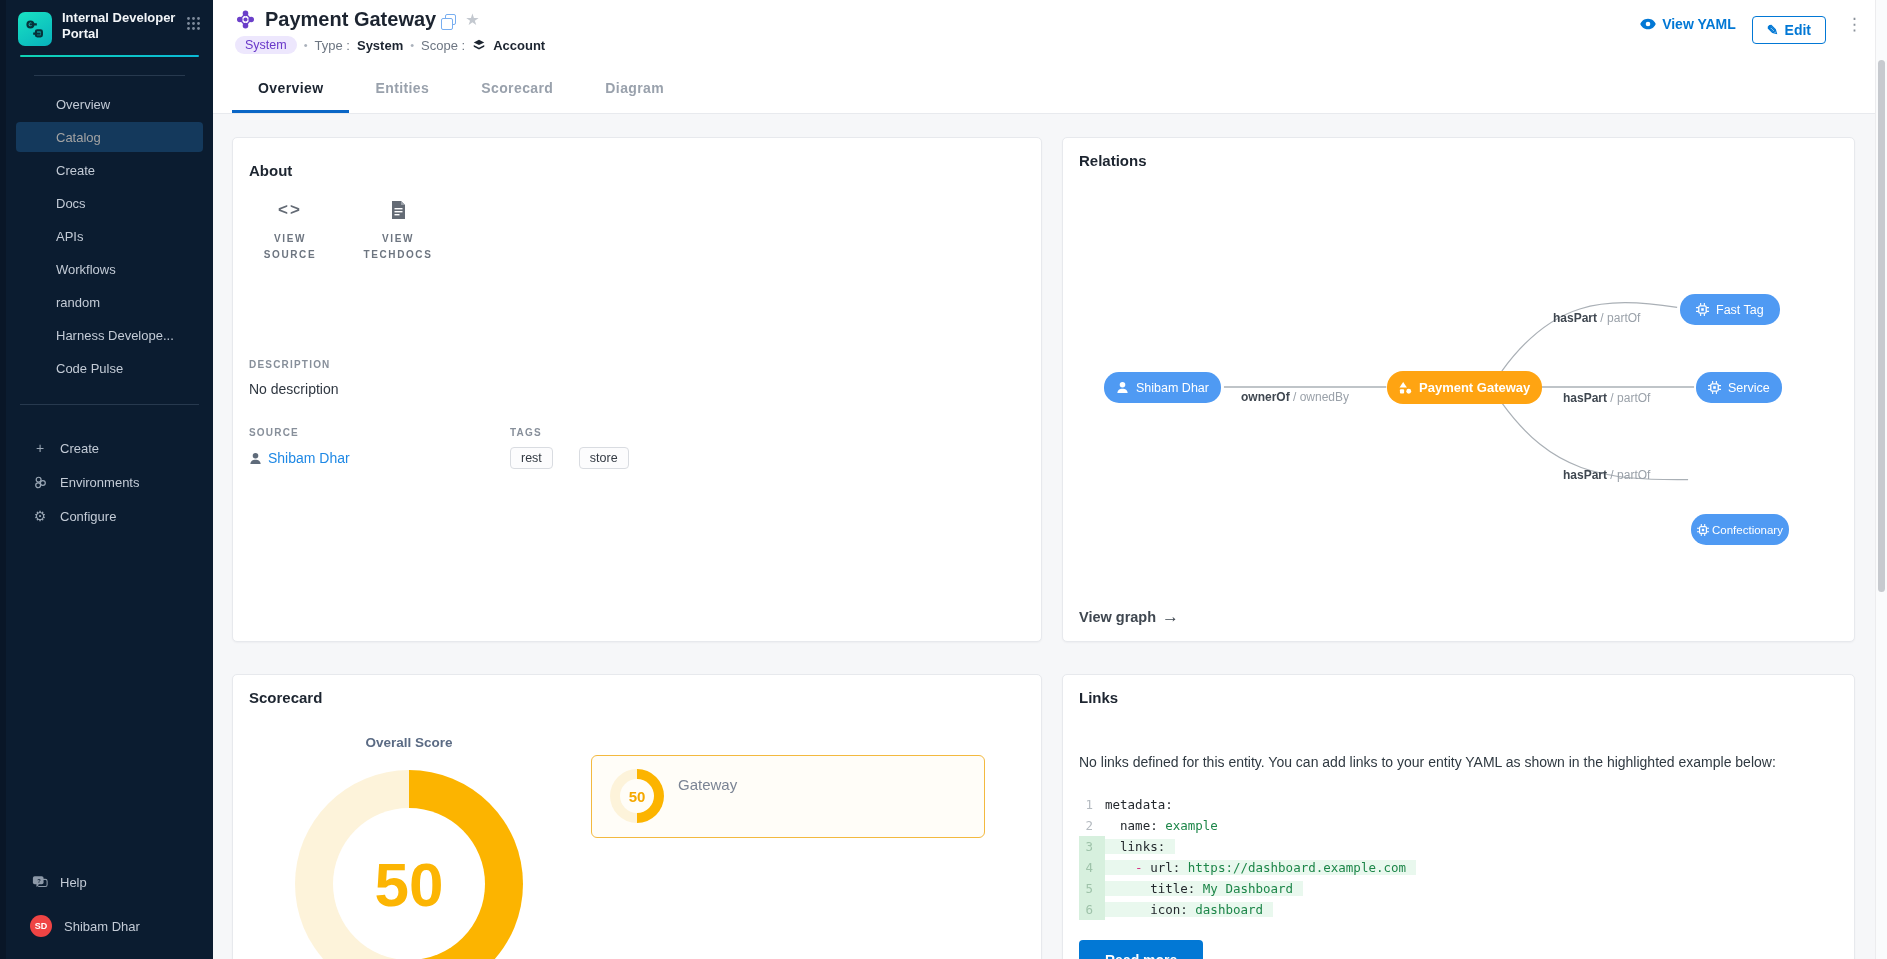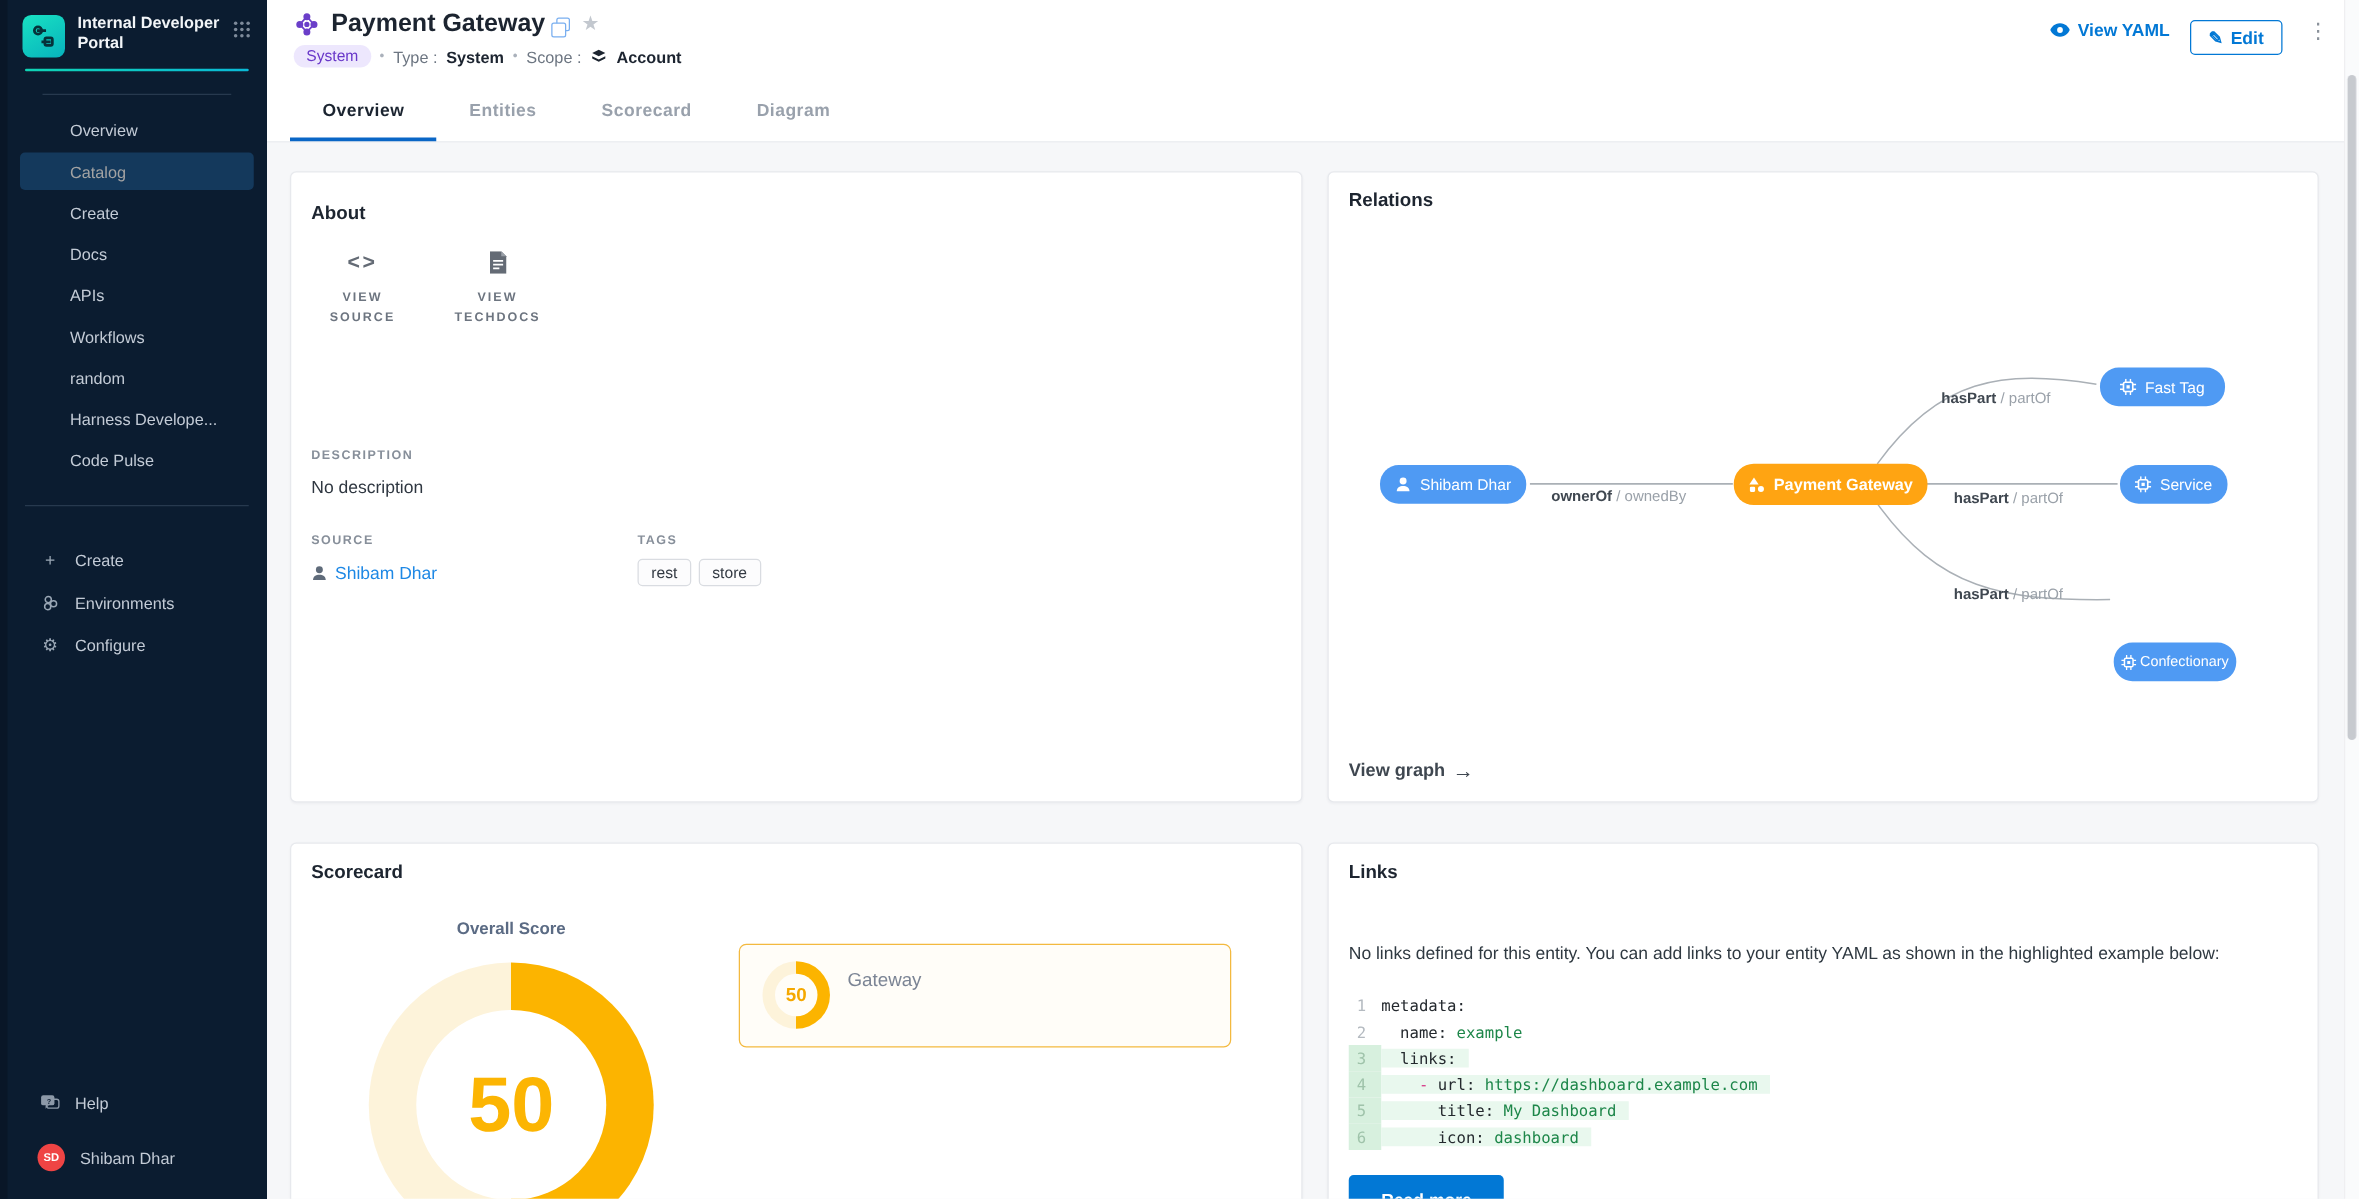--- a/index.html
+++ b/index.html
@@ -68,21 +68,21 @@
   .about-act { width:82px; display:flex; flex-direction:column; align-items:center; gap:10px; cursor:pointer;}
   .about-act .ico { height:22px; color:#646b75; display:flex; align-items:center; }
   .code-glyph { font-size:17px; font-weight:bold; letter-spacing:2px; color:#646b75;}
   .cap-label { font-size:10px; font-weight:bold; letter-spacing:1.6px; color:#6d7580; text-align:center; line-height:1.6;}
   .field-label { font-size:10px; font-weight:bold; letter-spacing:1.2px; color:#878f9a; }
   .about-desc { margin-top:96px; }
   .about-desc .val { margin-top:11px; font-size:14px; color:#2f3741; }
   .about-grid { display:grid; grid-template-columns:261px 266px 1fr; margin-top:30px; }
   .owner-link { margin-top:12px; display:flex; align-items:center; gap:6px; color:#1e88e5; font-size:14px; cursor:pointer;}
   .type-val { margin-top:12px; font-size:14.5px; font-weight:bold; color:#1c2430; }
-  .tags-row { margin-top:9px; display:flex; gap:6px; }
+  .tags-row { margin-top:9px; display:flex; gap:26px; }
   .tag-chip { border:1px solid #d9dce1; border-radius:4px; background:#fcfcfd; padding:3px 10px;
     font-size:12.5px; color:#333a43; cursor:pointer;}
 
   
   .rel-card { height:505px; overflow:hidden; }
   .rel-title { position:absolute; left:16px; top:14px; }
   .rel-svg { position:absolute; inset:0; width:100%; height:100%; }
   .rnode { position:absolute; height:31px; border-radius:15px; background:#4f9af3; color:#fff;
     display:flex; align-items:center; gap:7px; padding:0 12px; font-size:12.5px; cursor:pointer; white-space:nowrap;}
   .rnode svg { flex:none; }

